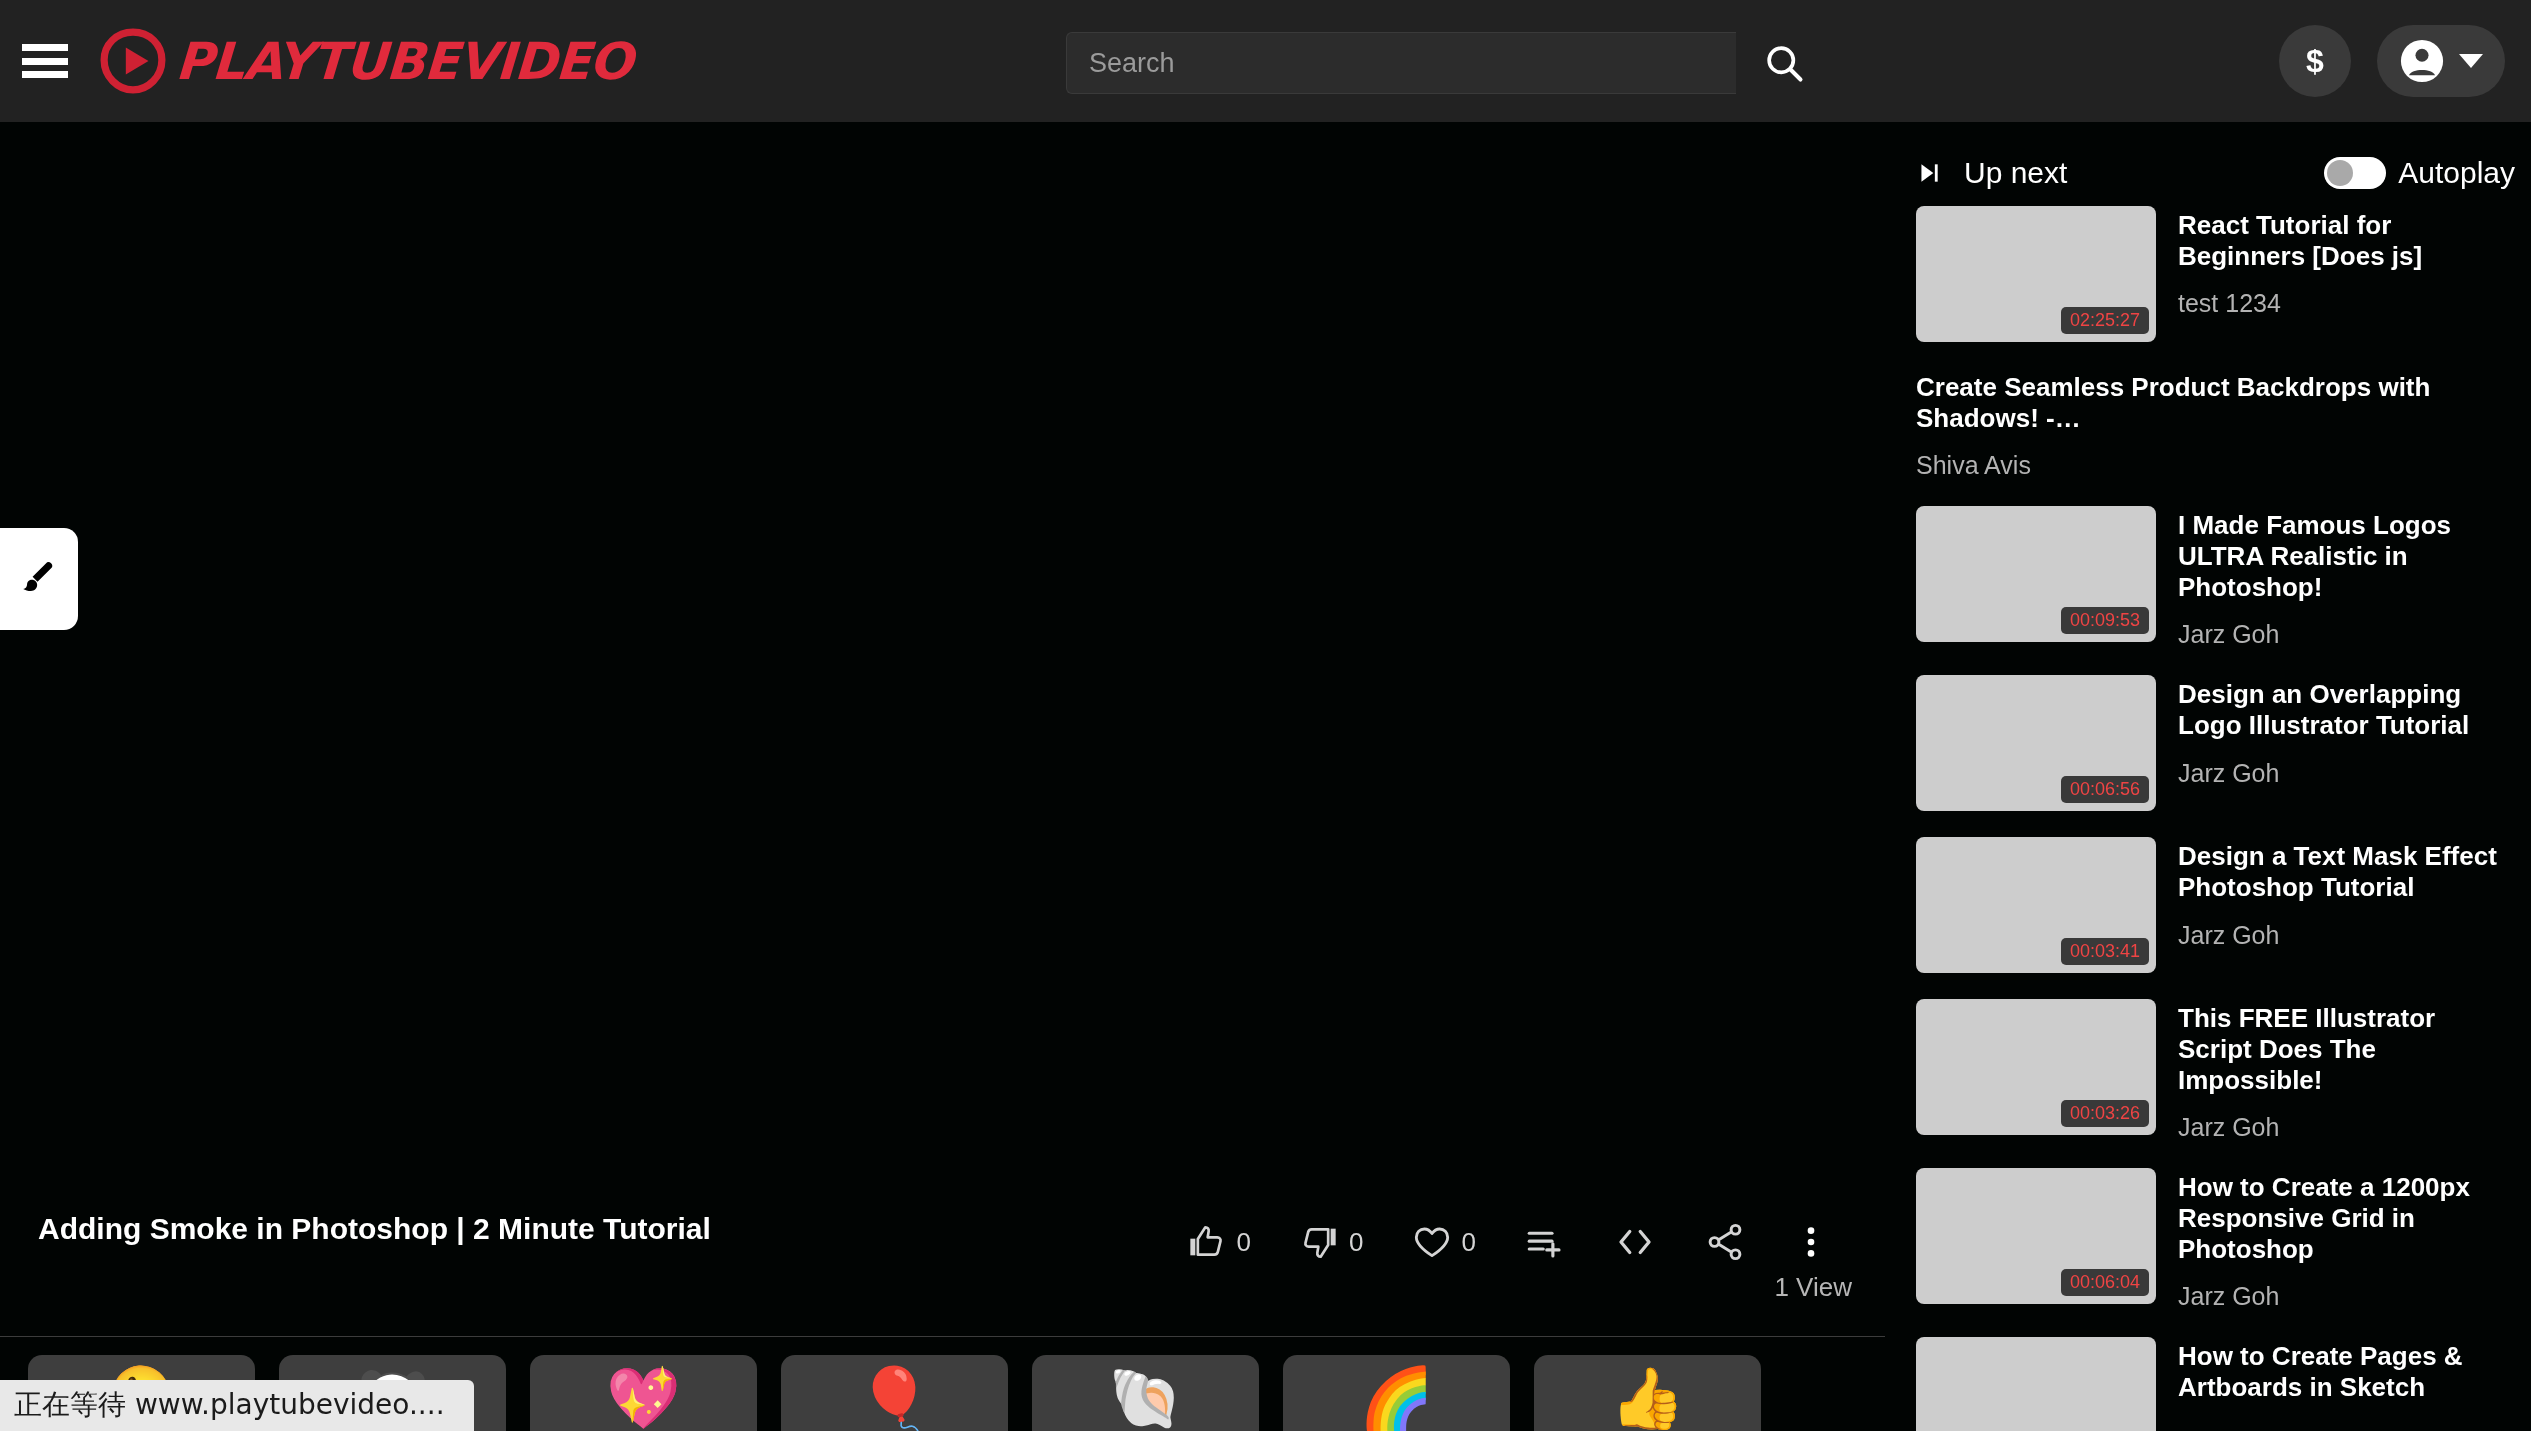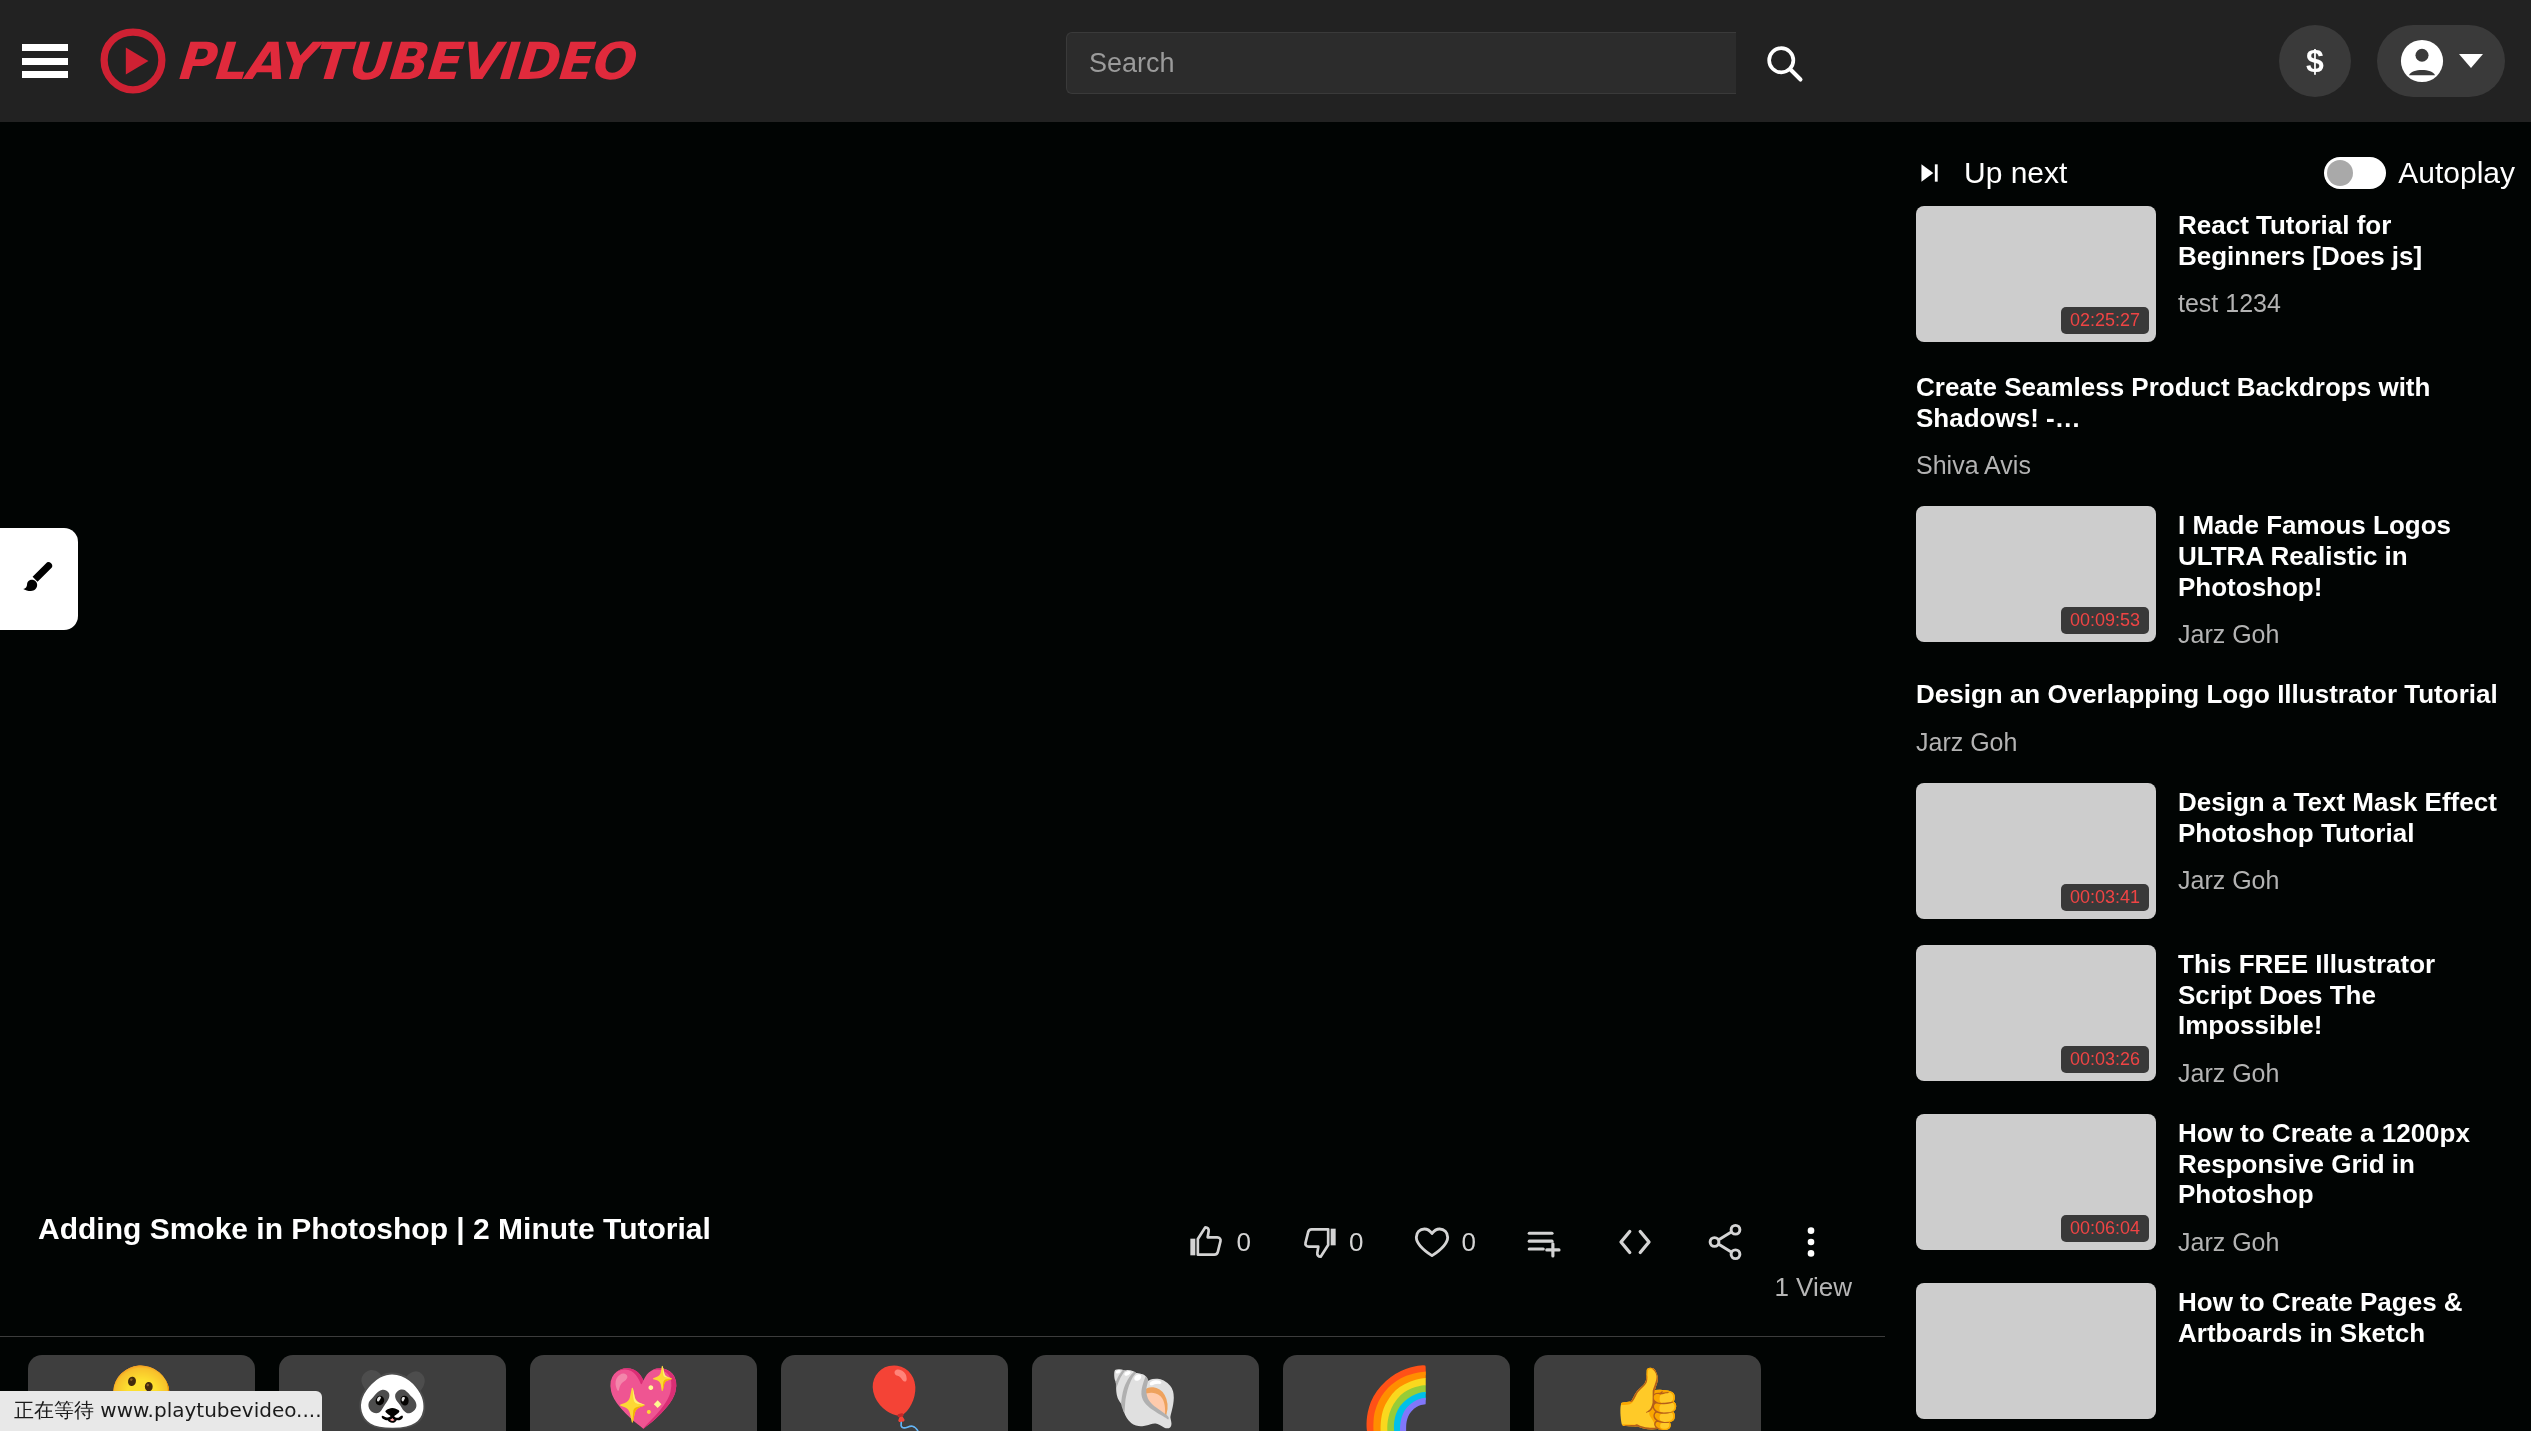--- a/index.html
+++ b/index.html
@@ -195,22 +195,22 @@
     color:#ffffff; font-size:26px; font-weight:bold;
     line-height:1.18; margin-bottom:18px;
   }
   .vauthor{ color:#b3b3b3; font-size:25px; }
 
   
   .statusbar{
     position:absolute; left:0; bottom:0;
     background:#e8e8e8;
     color:#1b1b1b;
-    font-size:20px;
-    padding:6px 0 7px 14px;
+    font-size:28px;
+    padding:6px 29px 7px 14px;
     border-top-right-radius:6px;
     z-index:50;
     font-family:"DejaVu Sans", sans-serif;
     white-space:nowrap;
   }
 </style>
 </head>
 <body>
 
 <div class="header">
@@ -385,20 +385,23 @@
     <div class="thumb">
       <span class="dur">00:09:53</span>
     </div>
     <div class="vinfo">
       <div class="vtitle">I Made Famous Logos ULTRA Realistic in Photoshop!</div>
       <div class="vauthor">Jarz Goh</div>
     </div>
   </div>
 
   <div class="vitem">
+    <div class="thumb">
+      <span class="dur">00:06:56</span>
+    </div>
     <div class="vinfo">
       <div class="vtitle">Design an Overlapping Logo Illustrator Tutorial</div>
       <div class="vauthor">Jarz Goh</div>
     </div>
   </div>
 
   <div class="vitem">
     <div class="thumb">
       <span class="dur">00:03:41</span>
     </div>

